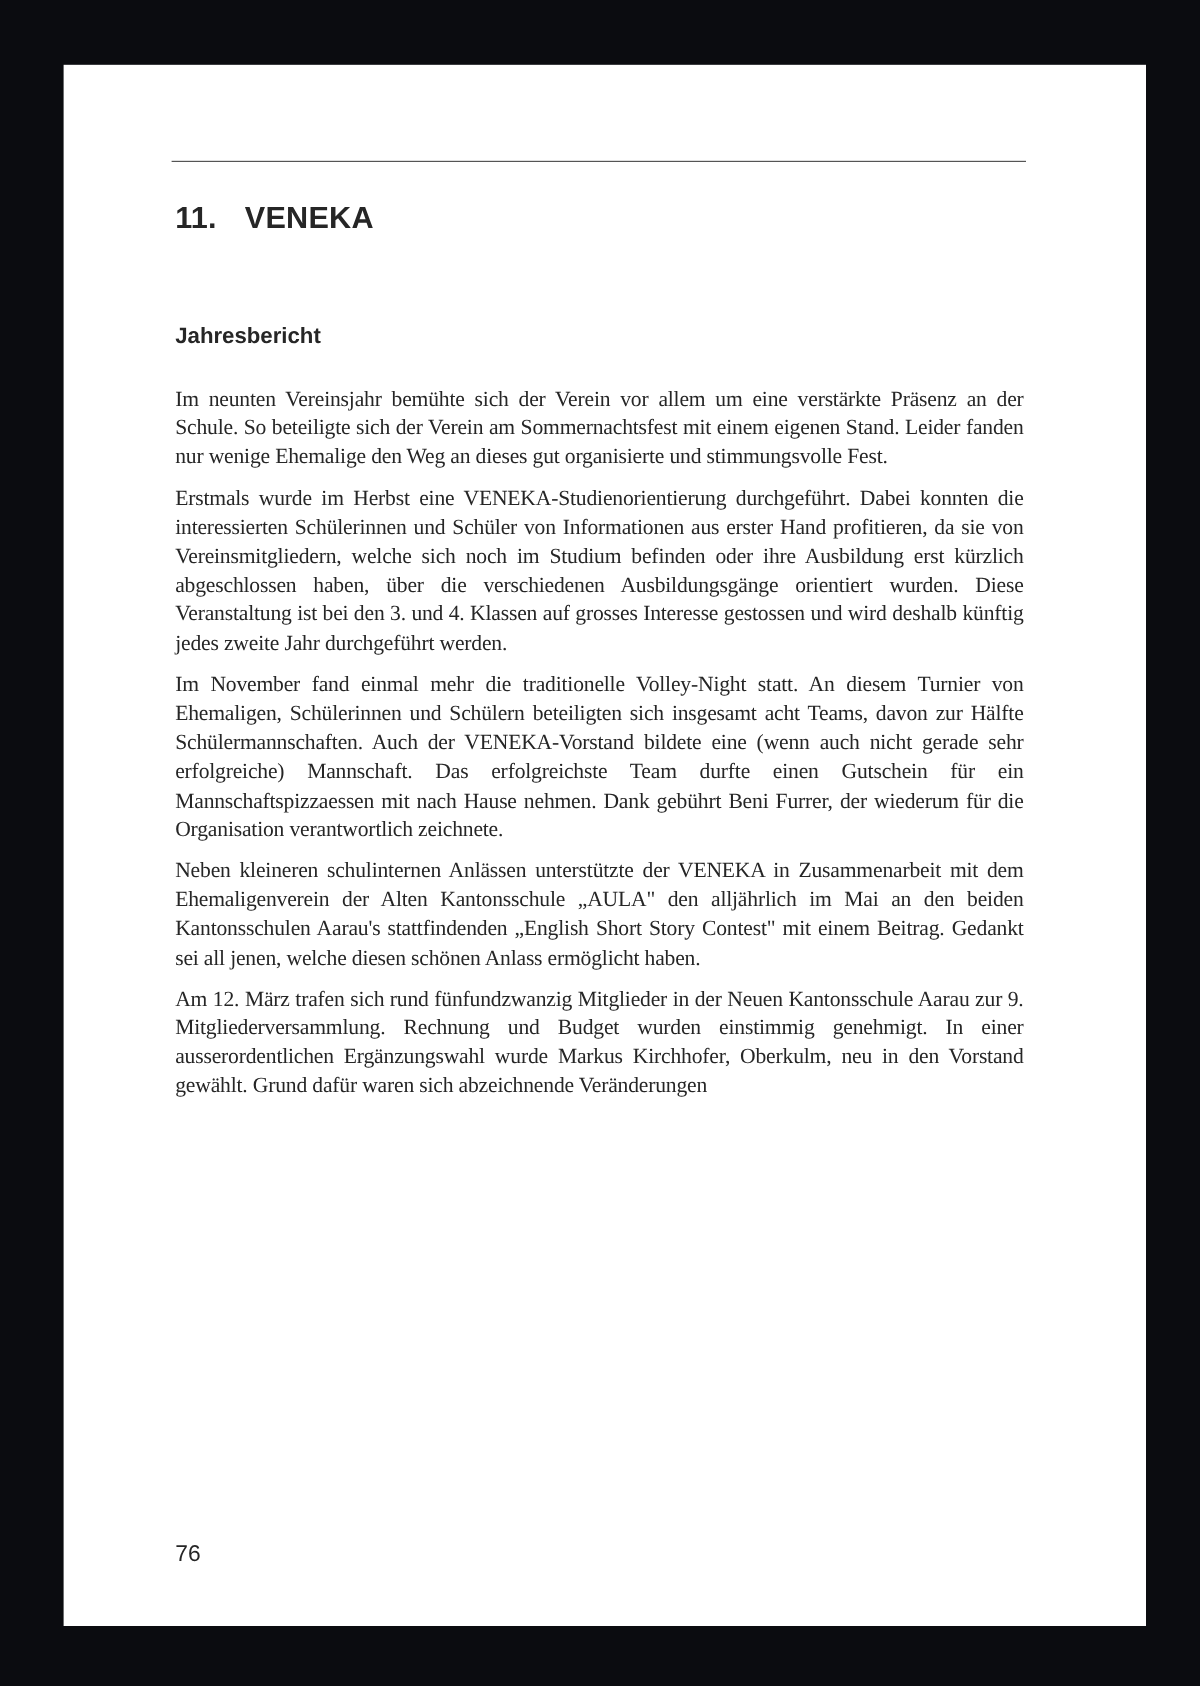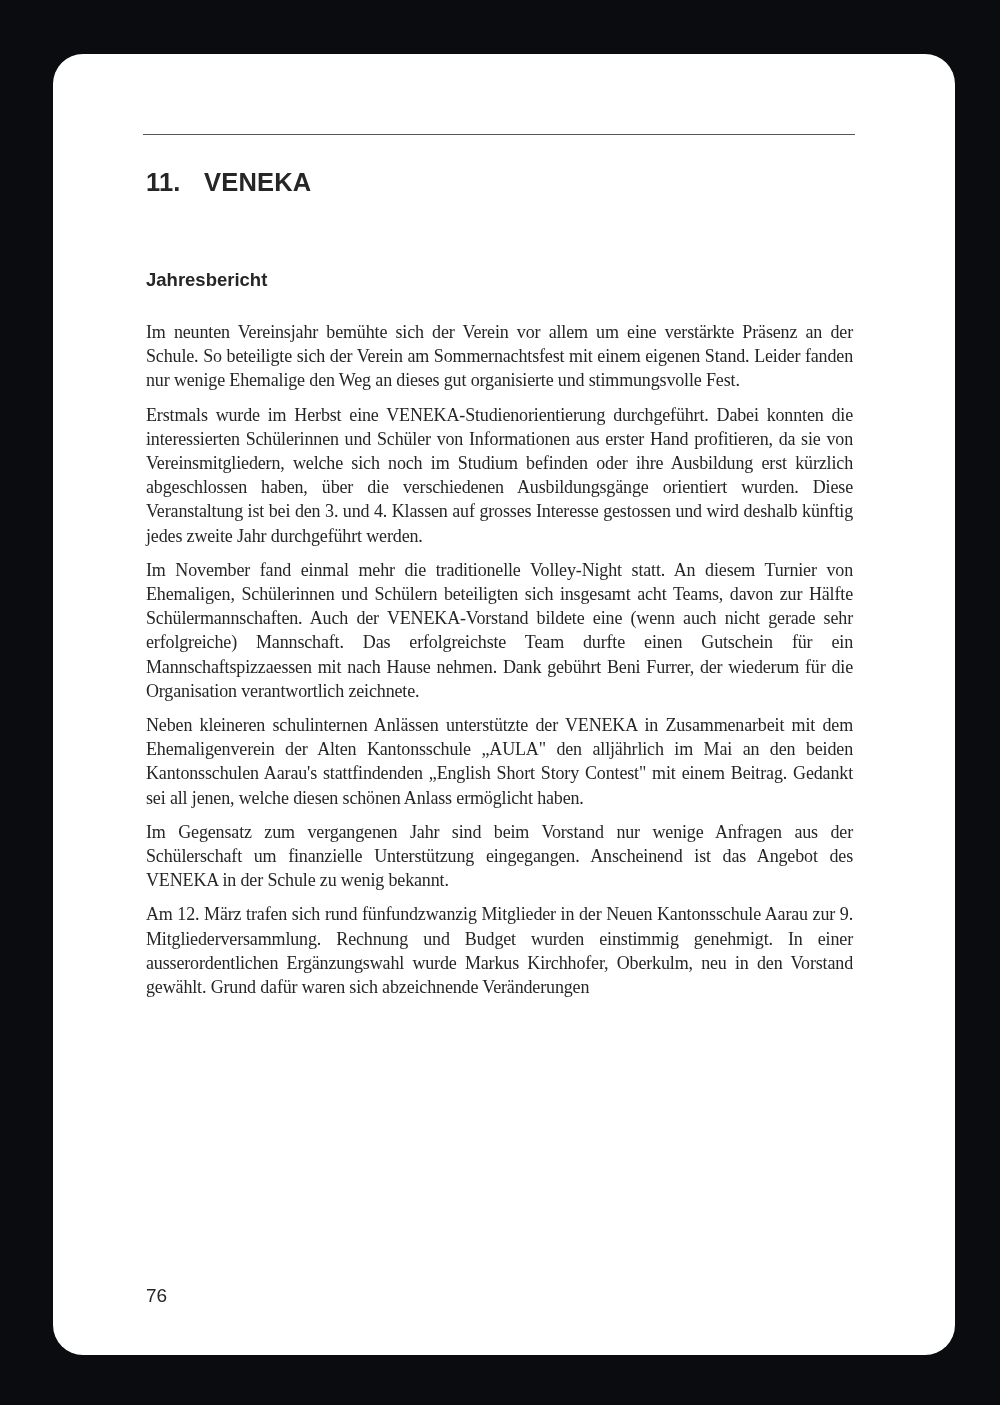--- a/index.html
+++ b/index.html
@@ -9,21 +9,20 @@
       position: relative;
       overflow: hidden;
       font-family: "Liberation Sans", sans-serif;
       color: #262626;
     }
     .page {
       position: absolute;
       left: 53px; top: 54px;
       width: 902px; height: 1301px;
       background: #ffffff;
-      border-radius: 30px;
     }
     .rule {
       position: absolute;
       left: 90px; top: 80px;
       width: 712px; height: 0;
       border-top: 1.5px solid #555;
     }
     .content {
       position: absolute;
       left: 93px; top: 108px;
@@ -86,19 +85,18 @@
     </h1>
 
 
     <h3 class="section">Jahresbericht</h3>
 
     <div class="body">
       <p>Im neunten Vereinsjahr bemühte sich der Verein vor allem um eine verstärkte Präsenz an der Schule. So beteiligte sich der Verein am Sommernachtsfest mit einem eigenen Stand. Leider fanden nur wenige Ehemalige den Weg an dieses gut organisierte und stimmungsvolle Fest.</p>
       <p>Erstmals wurde im Herbst eine VENEKA-Studienorientierung durch­geführt. Dabei konnten die interessierten Schülerinnen und Schüler von Informationen aus erster Hand profitieren, da sie von Vereinsmitglie­dern, welche sich noch im Studium befinden oder ihre Ausbildung erst kürzlich abgeschlossen haben, über die verschiedenen Ausbildungs­gänge orientiert wurden. Diese Veranstaltung ist bei den 3. und 4. Klassen auf grosses Interesse gestossen und wird deshalb künftig jedes zweite Jahr durchgeführt werden.</p>
       <p>Im November fand einmal mehr die traditionelle Volley-Night statt. An diesem Turnier von Ehemaligen, Schülerinnen und Schülern beteiligten sich insgesamt acht Teams, davon zur Hälfte Schülermannschaften. Auch der VENEKA-Vorstand bildete eine (wenn auch nicht gerade sehr erfolgreiche) Mannschaft. Das erfolgreichste Team durfte einen Gut­schein für ein Mannschaftspizzaessen mit nach Hause nehmen. Dank gebührt Beni Furrer, der wiederum für die Organisation verantwortlich zeichnete.</p>
       <p>Neben kleineren schulinternen Anlässen unterstützte der VENEKA in Zusammenarbeit mit dem Ehemaligenverein der Alten Kantonsschule „AULA" den alljährlich im Mai an den beiden Kantonsschulen Aarau's stattfindenden „English Short Story Contest" mit einem Beitrag. Ge­dankt sei all jenen, welche diesen schönen Anlass ermöglicht haben.</p>
-      <p>Im Gegensatz zum vergangenen Jahr sind beim Vorstand nur wenige Anfragen aus der Schülerschaft um finanzielle Unterstützung einge­gangen. Anscheinend ist das Angebot des VENEKA in der Schule zu wenig bekannt.</p>
       <p>Am 12. März trafen sich rund fünfundzwanzig Mitglieder in der Neuen Kantonsschule Aarau zur 9. Mitgliederversammlung. Rechnung und Budget wurden einstimmig genehmigt. In einer ausserordentlichen Ergänzungswahl wurde Markus Kirchhofer, Oberkulm, neu in den Vor­stand gewählt. Grund dafür waren sich abzeichnende Veränderungen</p>
     </div>
   </div>
 
   <div class="page-number">76</div>
 </div>
 
 </body></html>

